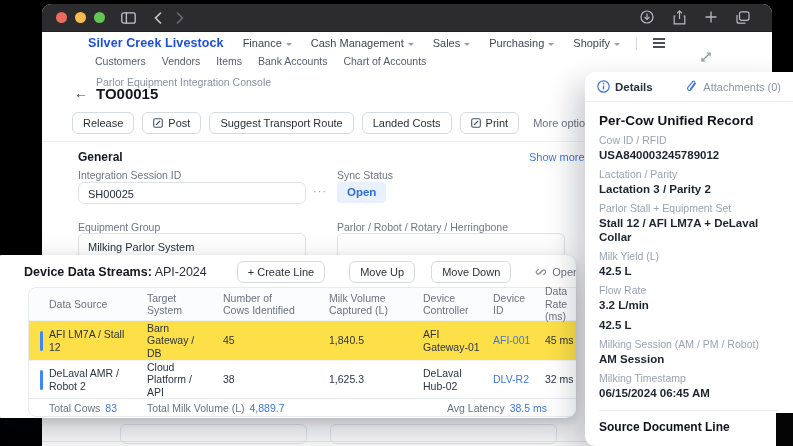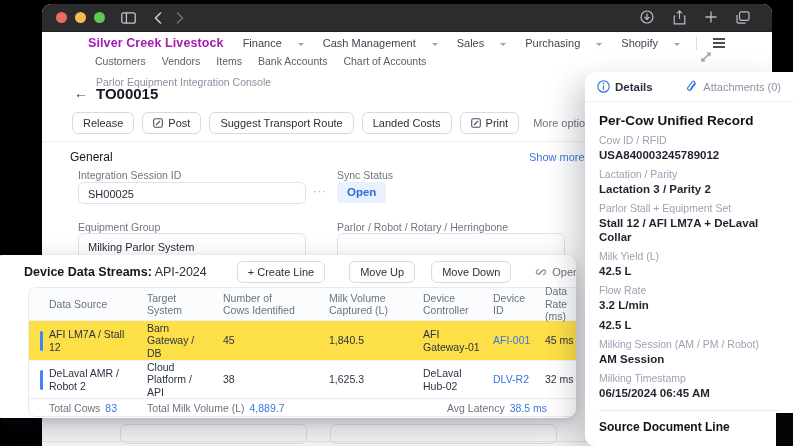--- a/index.html
+++ b/index.html
@@ -8,41 +8,41 @@
   #window{position:absolute;left:42px;top:4px;width:730px;height:442px;background:#fff;
     border-radius:9px 9px 0 0;overflow:hidden;z-index:1;}
   #titlebar{position:absolute;left:0;top:0;width:100%;height:27px;background:#2c2c2e;
     border-bottom:1px solid #202022;display:flex;align-items:center;}
   .traffic{width:11px;height:11px;border-radius:50%;margin-left:8px;}
   .t-red{background:#ee6a5f;margin-left:14px}.t-yel{background:#f5bd4f}.t-grn{background:#62c554}
   .tb-ic{display:flex;align-items:center;justify-content:center;width:22px;height:22px;}
   .tb-right{position:absolute;right:18px;top:2px;display:flex;gap:10px;align-items:center;}
   
   .brandrow{position:absolute;left:46px;top:31px;display:flex;align-items:center;height:16px;}
-  .brand{font-size:12.5px;font-weight:bold;color:#a21caf;letter-spacing:.1px;}
-  .menu{margin-left:19px;font-size:11px;color:#3f4652;display:flex;align-items:center;gap:16px;cursor:pointer;}
+  .brand{font-size:12.5px;font-weight:bold;color:#1d4ed8;letter-spacing:.1px;}
+  .menu{margin-left:19px;font-size:11px;color:#3f4652;display:flex;align-items:center;gap:4px;cursor:pointer;}
   .caret{width:0;height:0;border-left:3px solid transparent;border-right:3px solid transparent;border-top:3.5px solid #9aa1ad;margin-top:2px;}
   .vdiv{width:1px;height:13px;background:#d8dbe0;margin-left:16px;}
   .hamb{margin-left:16px;display:flex;flex-direction:column;gap:2.5px;cursor:pointer;}
   .hamb i{display:block;width:12px;height:1.5px;background:#4a505b;}
   .subnav{position:absolute;left:53px;top:51px;display:flex;gap:16px;font-size:10.5px;color:#565e6b;}
   .subnav span{cursor:pointer;}
   
   .crumb{position:absolute;left:54px;top:72px;font-size:10.5px;color:#8a919e;}
   .backarrow{position:absolute;left:32px;top:81px;font-size:14px;color:#3a414d;cursor:pointer;}
   .rectitle{position:absolute;left:54px;top:81px;font-size:15px;font-weight:bold;color:#15181e;}
   .expand-ic{position:absolute;left:658px;top:47px;cursor:pointer;}
   
   .actions{position:absolute;left:30px;top:108px;display:flex;gap:8px;align-items:center;}
   .btn{height:22px;display:flex;align-items:center;gap:5px;padding:0 10px;border:1px solid #d6dae1;
     border-radius:6px;background:#fff;font-size:11px;color:#2b3038;cursor:pointer;white-space:nowrap;}
   .btn-ghost{border:none;color:#6b7280;padding:0 6px;}
   .hr1{position:absolute;left:0;top:137px;width:100%;border-top:1px solid #edeff2;}
   
-  .sec-title{position:absolute;left:28px;top:146px;font-size:12px;font-weight:normal;color:#15181e;}
+  .sec-title{position:absolute;left:36px;top:146px;font-size:12px;font-weight:bold;color:#15181e;}
   .showmore{position:absolute;left:487px;top:147px;font-size:11px;color:#3b76e1;cursor:pointer;}
   .flabel{position:absolute;font-size:10.5px;color:#6f7683;}
   .finput{position:absolute;height:22px;line-height:22px;border:1px solid #dfe3e8;border-radius:6px;
     background:#fff;font-size:11px;color:#1f2937;padding:0 9px;box-sizing:border-box;}
   .ellipsis{position:absolute;left:271px;top:181px;font-size:11px;color:#9aa1ad;letter-spacing:1px;cursor:pointer;}
   .badge{position:absolute;left:295px;top:178px;height:21px;line-height:21px;padding:0 10px;border-radius:4px;
     font-size:11.5px;font-weight:600;text-align:right;}
   .partialbox{position:absolute;height:18px;border:1px solid #e3e7ec;border-radius:6px;background:#fff;}
   .hr2{position:absolute;left:0;top:437px;width:100%;border-top:1px solid #e9ecef;}
   

